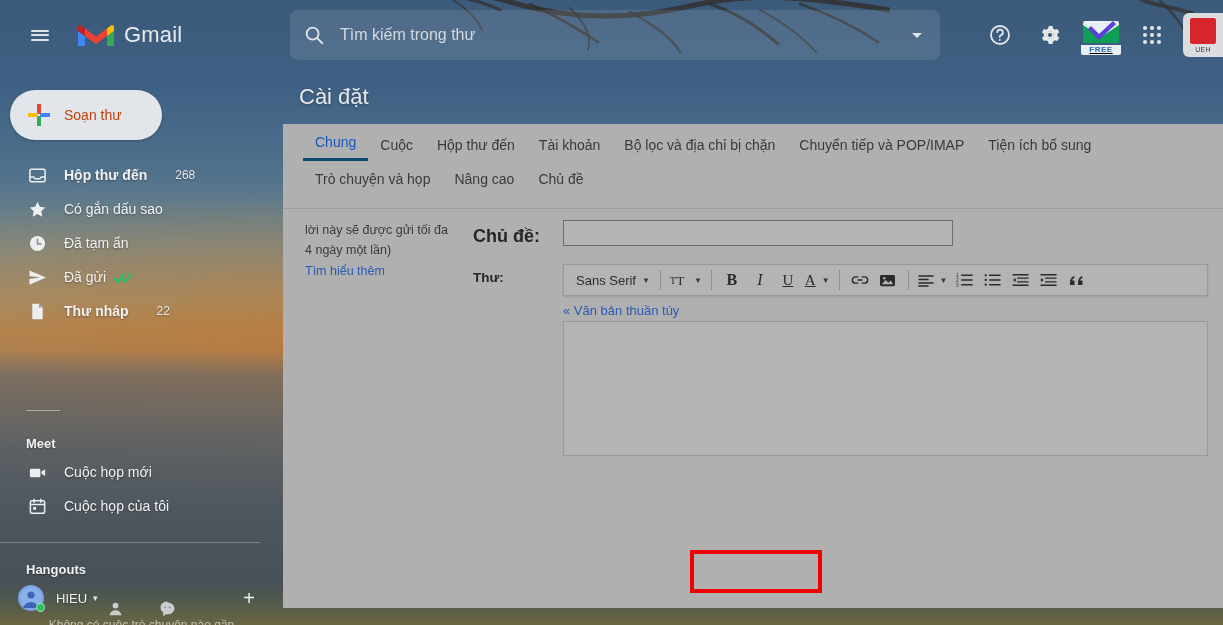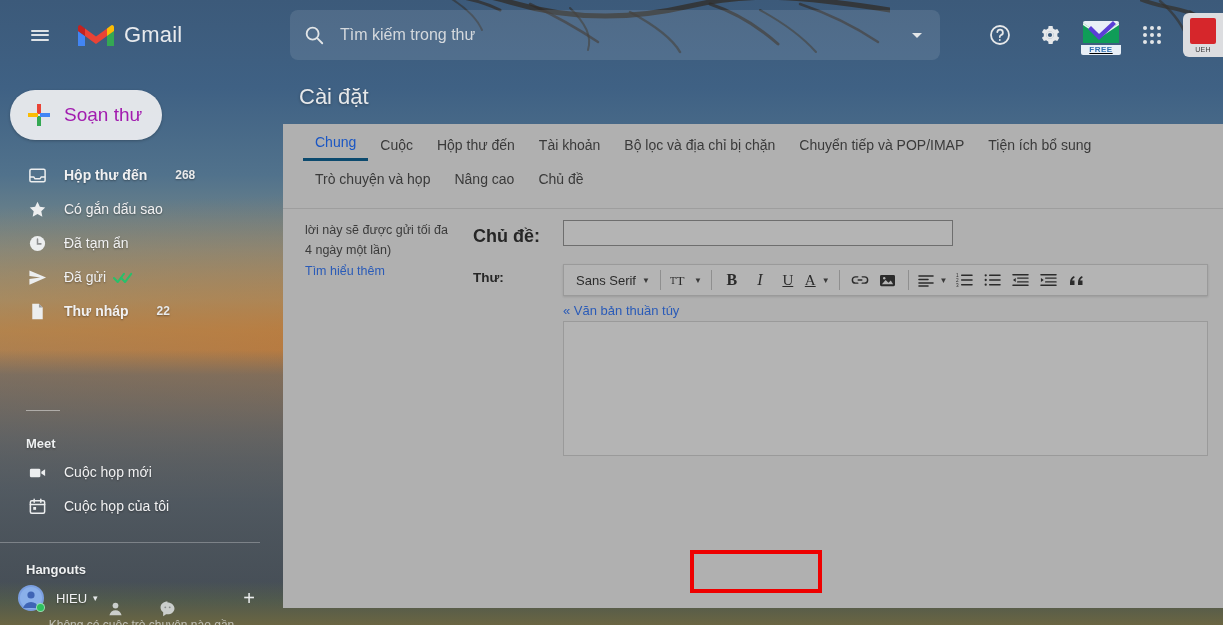--- a/index.html
+++ b/index.html
@@ -117,40 +117,40 @@
   #compose-btn {
     position: absolute; left: 10px; top: 20px;
     width: 152px; height: 50px;
     background: rgba(240,240,242,0.92);
     border-radius: 26px;
     display: flex; align-items: center;
     box-shadow: 0 1px 3px rgba(0,0,0,.25);
     cursor: pointer;
   }
   #compose-plus { width: 26px; height: 26px; margin-left: 16px; }
-  #compose-label { font-size: 19px; color: #a21caf; margin-left: 12px; }
+  #compose-label { font-size: 14px; color: #c2410c; margin-left: 12px; }
 
   .nav-list { position: absolute; left: 0; top: 88px; width: 100%; }
   .nav-item {
     display: flex; align-items: center; height: 34px;
     padding-left: 26px; padding-right: 18px;
     cursor: pointer; border-radius: 0 17px 17px 0;
   }
   .nav-icon { width: 22px; height: 22px; display:flex; align-items:center; justify-content:center; flex: none; }
   .nav-label {
     margin-left: 16px; font-size: 14px; color: #f1f1f2;
     text-shadow: 0 1px 2px rgba(0,0,0,.35);
     white-space: nowrap;
   }
   .nav-item.bold .nav-label { font-weight: bold; }
   .nav-count {
     margin-left: auto; font-size: 12px; color: #e9eaeb;
     text-shadow: 0 1px 2px rgba(0,0,0,.35);
   }
-  .nav-item.bold .nav-count { font-weight: bold; margin-left: 28px; }
+  .nav-item.bold .nav-count { font-weight: normal; margin-left: 28px; }
   .sent-check { margin-left: 7px; display:inline-flex; }
 
   #divider-1 {
     position: absolute; left: 26px; top: 340px; width: 34px; height: 1px;
     background: rgba(255,255,255,.45);
   }
   .section-head {
     font-size: 13px; color: #eef0f1; font-weight: bold;
     padding-left: 26px; margin-top: 14px; margin-bottom: 4px;
     text-shadow: 0 1px 2px rgba(0,0,0,.35);

